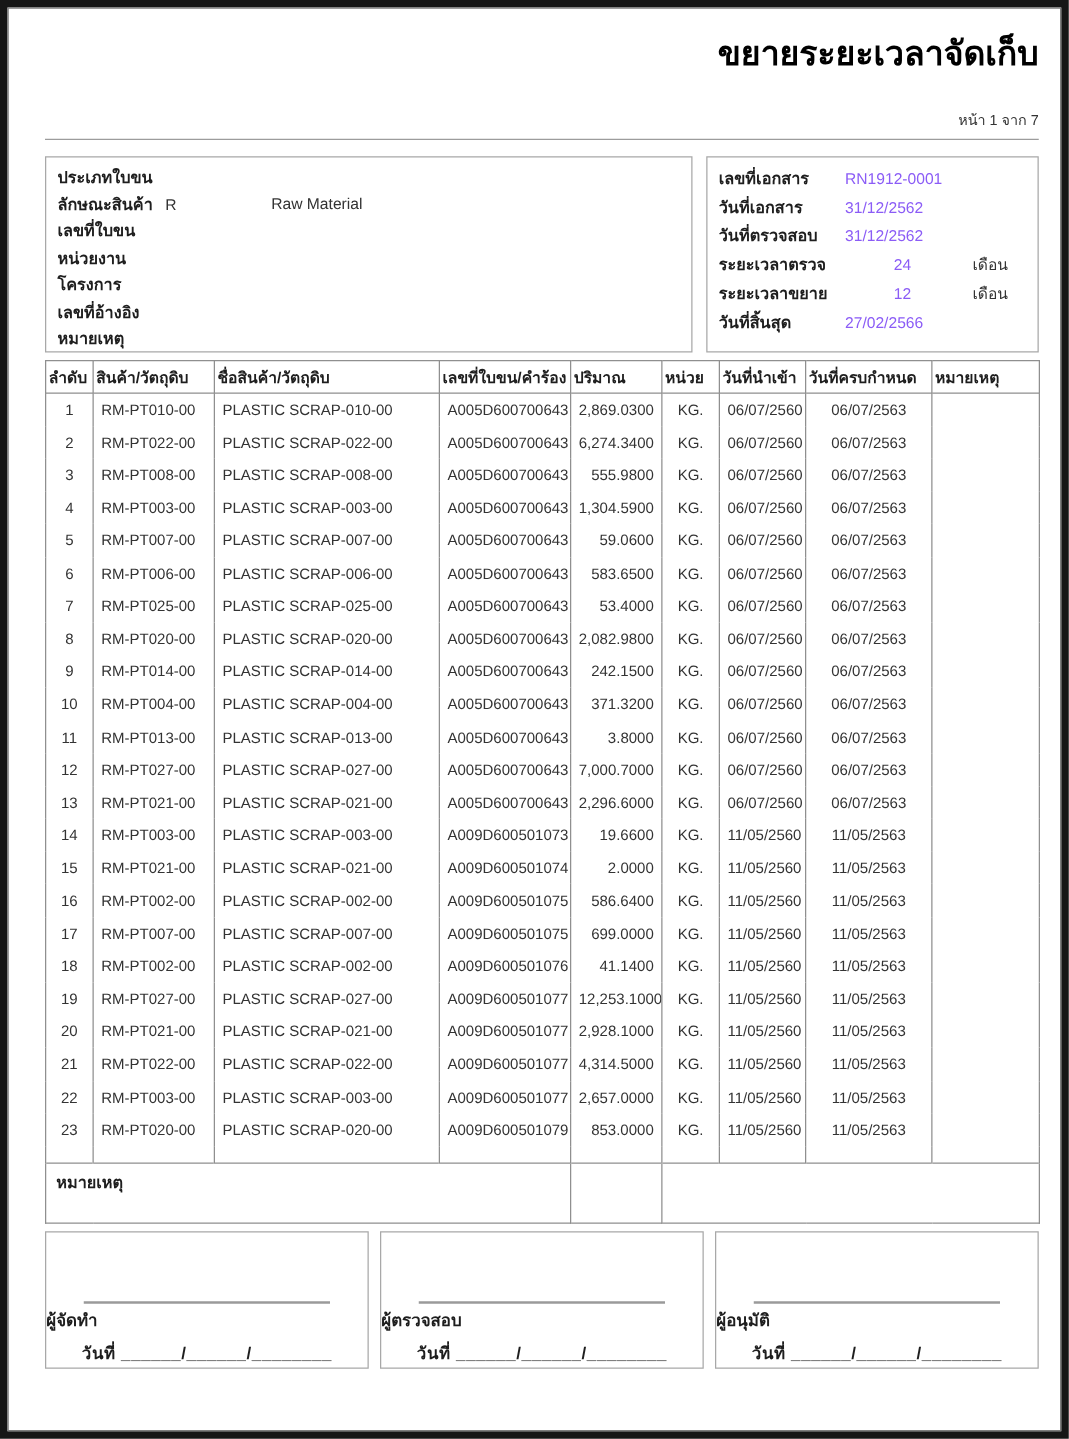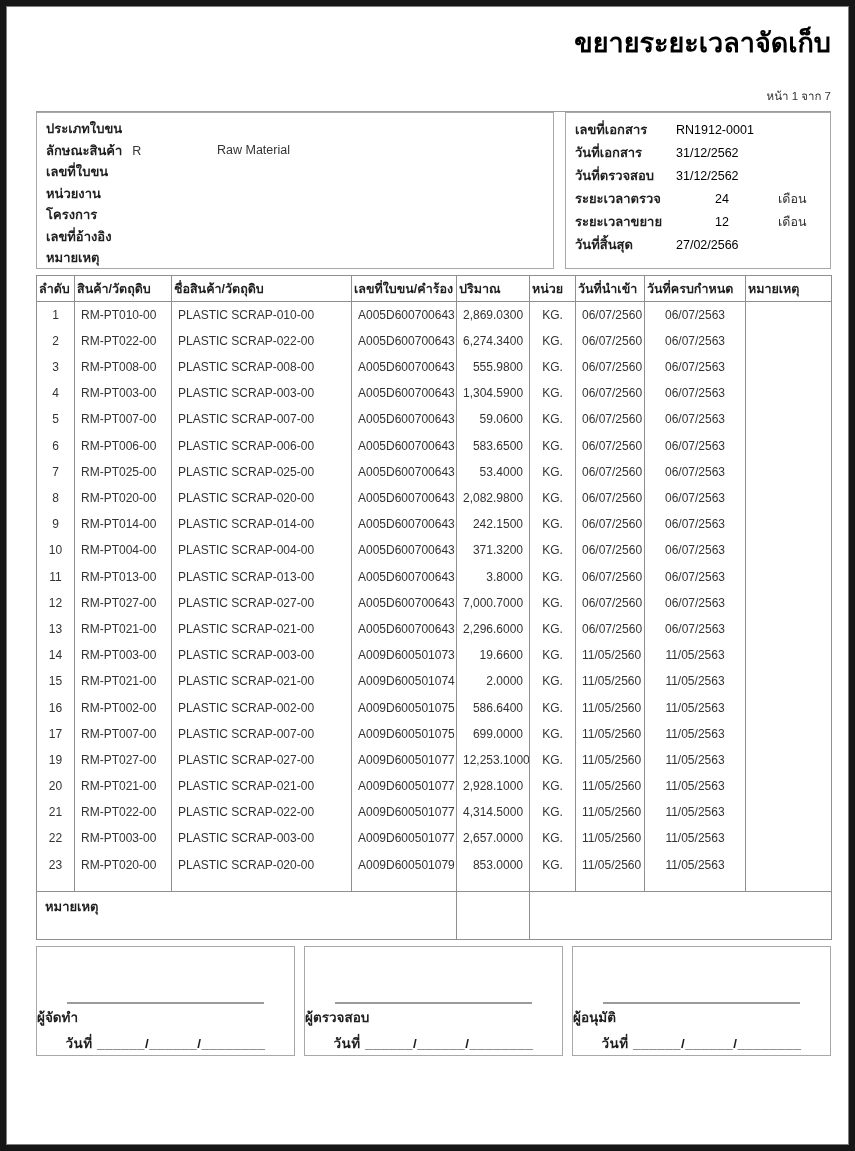--- a/index.html
+++ b/index.html
@@ -29,31 +29,31 @@
     line-height:1.3;
   }
   .page-indicator {
     margin-top:26px;
     text-align:right;
     font-size:11.5px;
     color:#333;
   }
   .hrule { border:none; border-top:1px solid #9c9c9c; margin:6px 0 0 0; }
 
-  .info-section { display:flex; gap:11px; margin-top:0; height:157px; }
+  .info-section { display:flex; gap:11px; margin-top:13px; height:157px; }
   .ibox { border:1px solid #a8a8a8; padding:5px 9px 0 9px; background:#fff; }
   .ibox-left  { width:518px; }
   .ibox-right { flex:1; }
   .irow { height:21.5px; line-height:21.5px; font-size:13px; position:relative; white-space:nowrap; }
   .irow .lbl { font-weight:bold; color:#1e1e1e; }
   .ibox-left .v1 { margin-left:10px; font-size:12.5px; color:#333; }
   .ibox-left .v2 { position:absolute; left:171px; font-size:12.5px; color:#333; }
   .ibox-right .irow { height:23px; line-height:23px; }
   .ibox-right .lbl { display:inline-block; width:101px; }
-  .ibox-right .val { display:inline-block; width:92px; font-size:12.5px; color:#000000; font-weight:normal; }
+  .ibox-right .val { display:inline-block; width:92px; font-size:12.5px; color:#8b5cf6; font-weight:normal; }
   .ibox-right .val.center { text-align:center; }
   .ibox-right .unit { font-size:12.5px; color:#333; margin-left:10px; }
 
   table.items {
     width:795px; margin-top:6px;
     border-collapse:collapse; table-layout:fixed;
     font-size:12px;
   }
   table.items thead th {
     border:1px solid #8f8f8f;
@@ -324,20 +324,31 @@
             <td class="al-l">RM-PT007-00</td>
             <td class="al-l">PLASTIC SCRAP-007-00</td>
             <td class="al-l">A009D600501075</td>
             <td class="al-r">699.0000</td>
             <td class="al-c">KG.</td>
             <td class="al-c">11/05/2560</td>
             <td class="al-c">11/05/2563</td>
             <td class="al-l"></td>
           </tr>
           <tr>
+            <td class="al-c">18</td>
+            <td class="al-l">RM-PT002-00</td>
+            <td class="al-l">PLASTIC SCRAP-002-00</td>
+            <td class="al-l">A009D600501076</td>
+            <td class="al-r">41.1400</td>
+            <td class="al-c">KG.</td>
+            <td class="al-c">11/05/2560</td>
+            <td class="al-c">11/05/2563</td>
+            <td class="al-l"></td>
+          </tr>
+          <tr>
             <td class="al-c">19</td>
             <td class="al-l">RM-PT027-00</td>
             <td class="al-l">PLASTIC SCRAP-027-00</td>
             <td class="al-l">A009D600501077</td>
             <td class="al-r">12,253.1000</td>
             <td class="al-c">KG.</td>
             <td class="al-c">11/05/2560</td>
             <td class="al-c">11/05/2563</td>
             <td class="al-l"></td>
           </tr>

